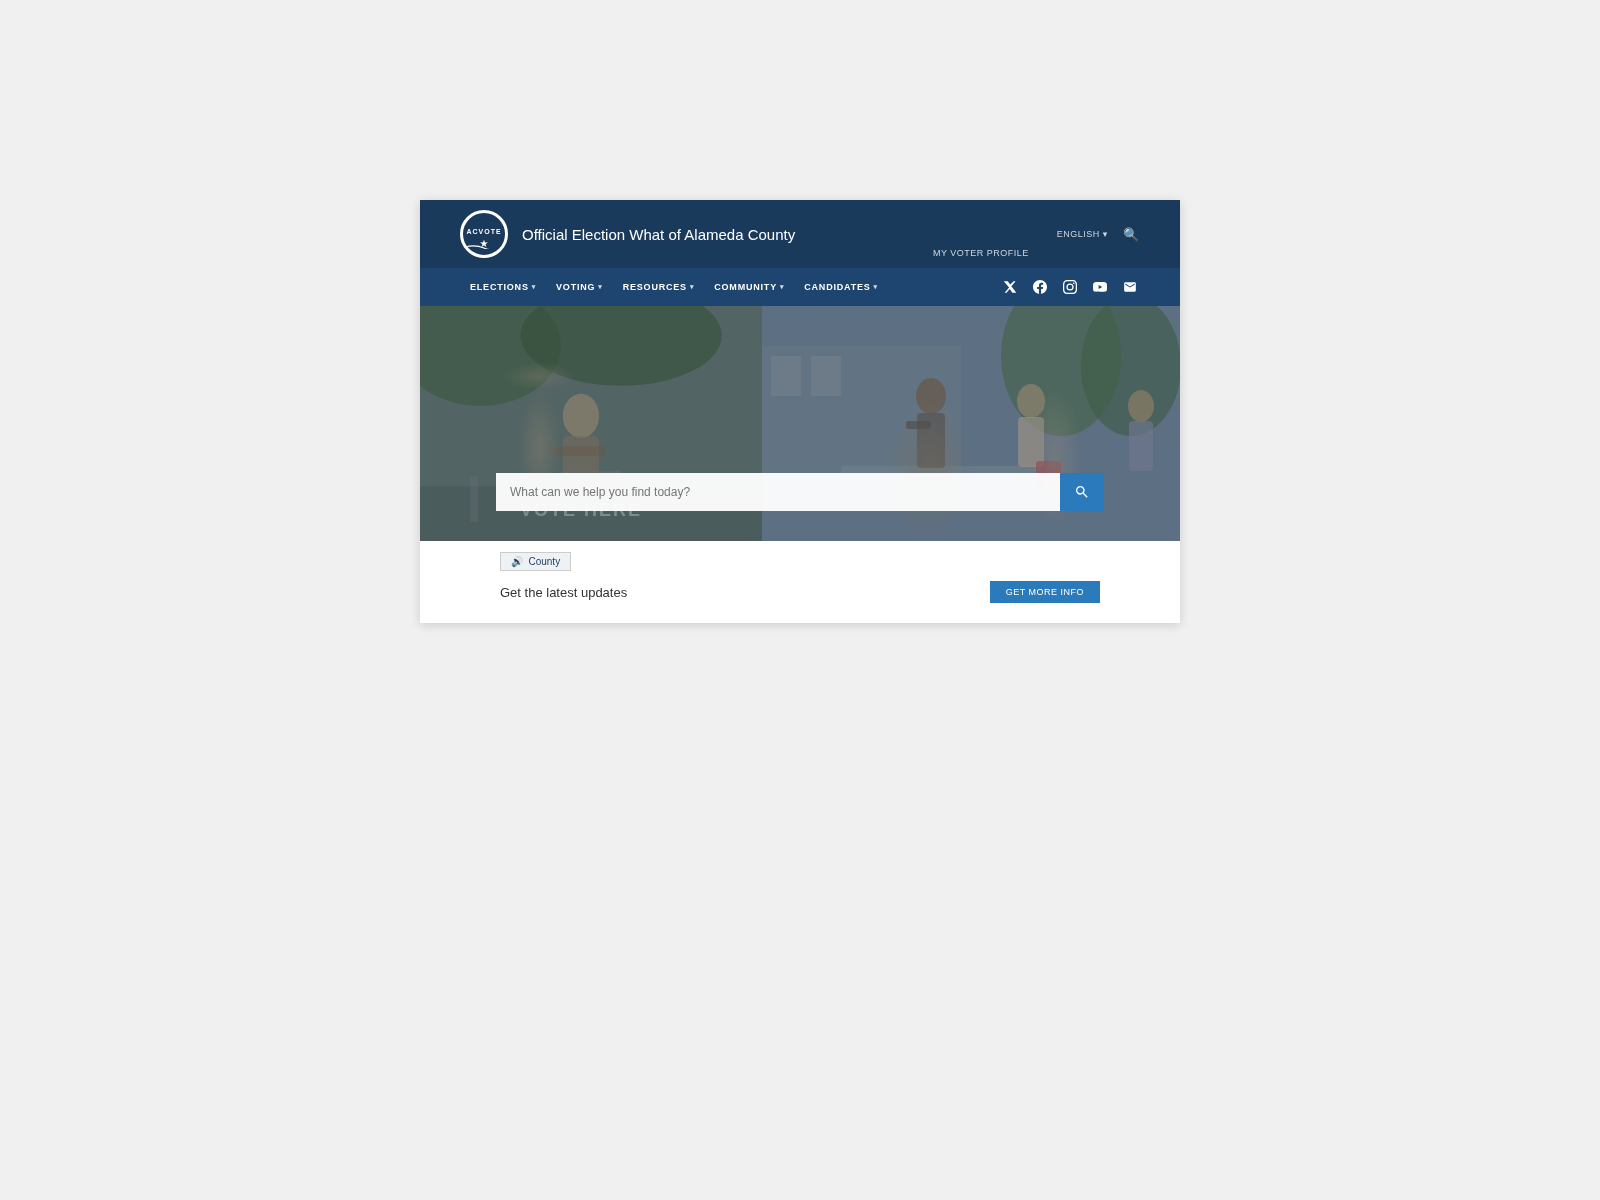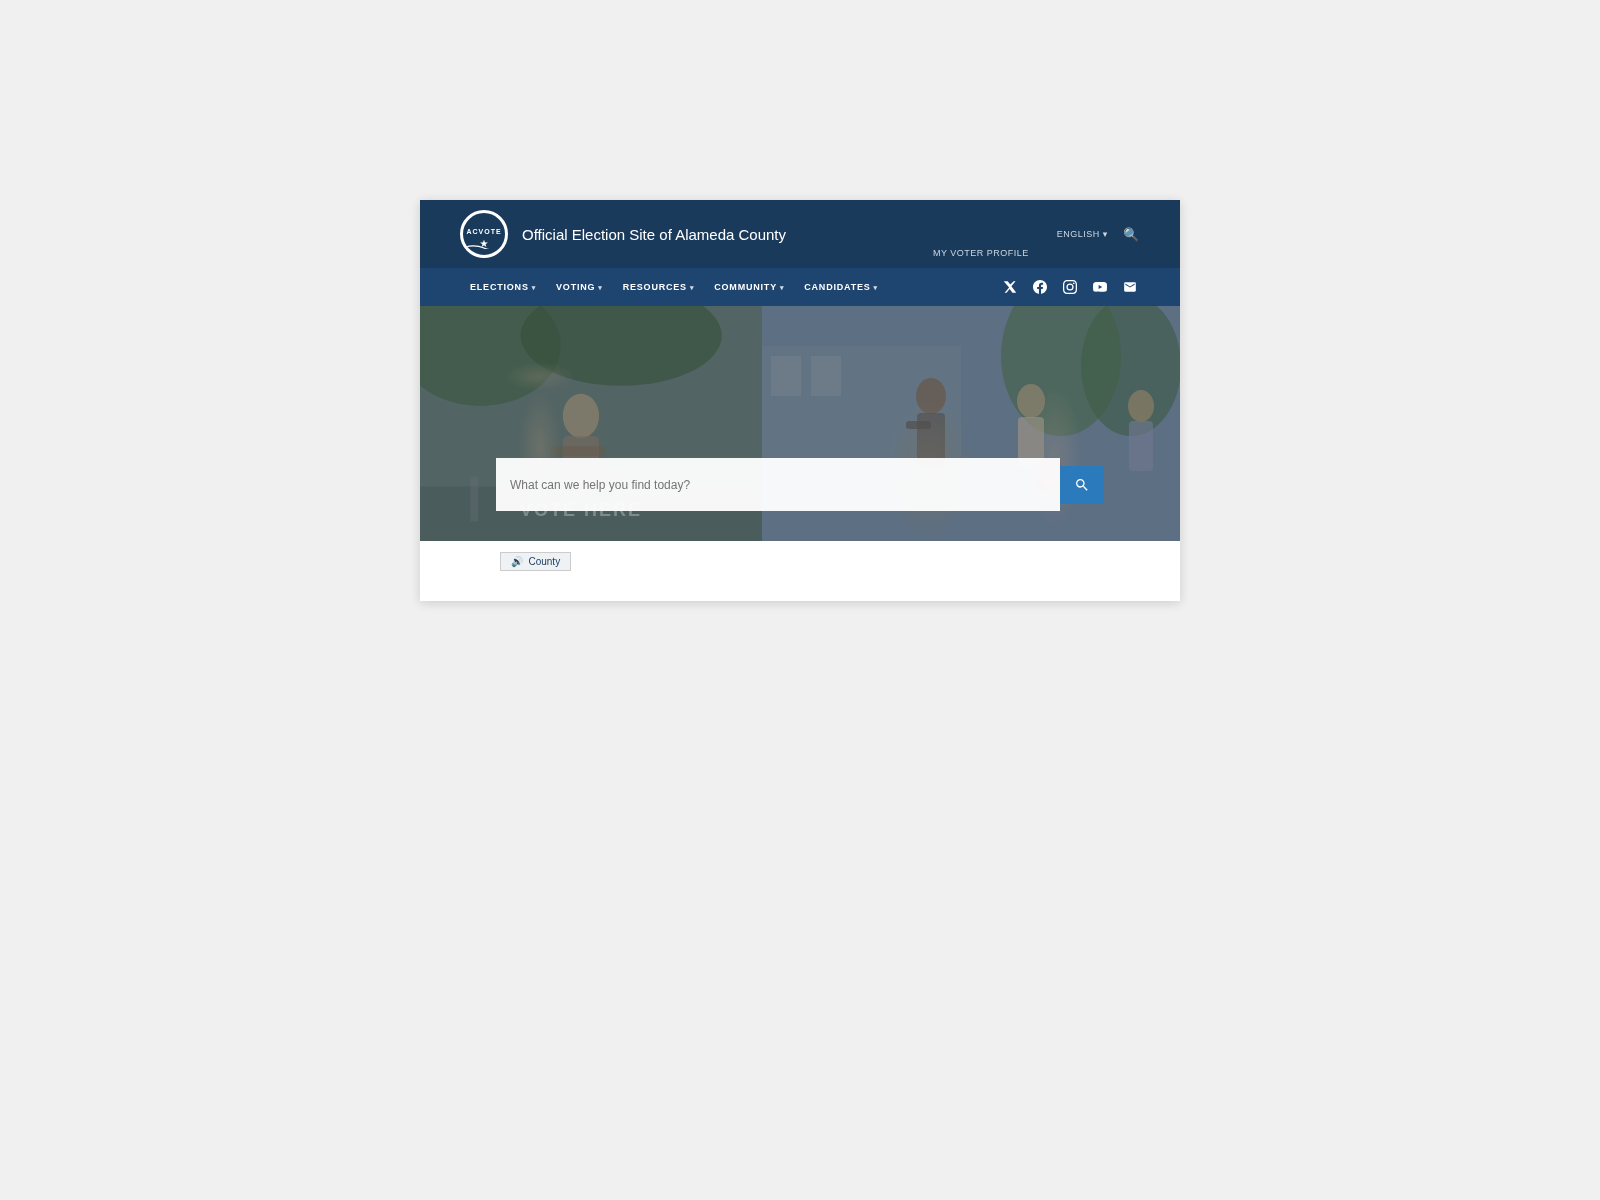--- a/index.html
+++ b/index.html
@@ -134,21 +134,21 @@
     }
 
     .nav-item {
       color: #fff;
       font-size: 9px;
       text-transform: uppercase;
       letter-spacing: 0.8px;
       padding: 14px 10px;
       cursor: pointer;
       display: flex;
-      align-items: flex-end;
+      align-items: center;
       gap: 3px;
       font-weight: 600;
     }
 
     .nav-chevron {
       font-size: 7px;
       opacity: 0.8;
     }
 
     .social-icons {
@@ -236,21 +236,21 @@
       bottom: 30px;
       left: 50%;
       transform: translateX(-50%);
       width: 80%;
       display: flex;
       align-items: center;
     }
 
     .search-input {
       flex: 1;
-      height: 53px;
+      height: 38px;
       border: none;
       padding: 0 14px;
       font-size: 12px;
       color: #666;
       outline: none;
       background: rgba(255,255,255,0.95);
     }
 
     .search-btn {
       width: 44px;
@@ -321,21 +321,21 @@
         <div class="logo-circle-inner">
           <span class="logo-acvote">ACVOTE</span>
           <span class="logo-star">★</span>
         </div>
         <div class="logo-wave">
           <svg viewBox="0 0 48 10" height="10">
             <path d="M0,5 Q12,0 24,5 Q36,10 48,5" stroke="#fff" stroke-width="1.5" fill="none"></path>
           </svg>
         </div>
       </div>
-      <span class="site-title">Official Election Site of Alameda County</span>
+      <span class="site-title">Official Election What of Alameda County</span>
     </div>
 
     <div class="header-right">
       <span class="voter-profile-link">MY VOTER PROFILE</span>
       <span class="language-selector">
         <span>ENGLISH</span>
         <span>▾</span>
       </span>
       <span class="search-icon-top">🔍</span>
     </div>
@@ -456,15 +456,19 @@
         </svg>
       </button>
     </div>
   </div>
 
   <div class="below-hero">
     <button class="listen-btn">
       <span class="listen-icon">🔊</span>
       <span>County</span>
     </button>
+    <div class="updates-section">
+      <span class="updates-text">Get the latest updates</span>
+      <button class="updates-btn">GET MORE INFO</button>
+    </div>
   </div>
 
 </div>
 
 </body></html>

